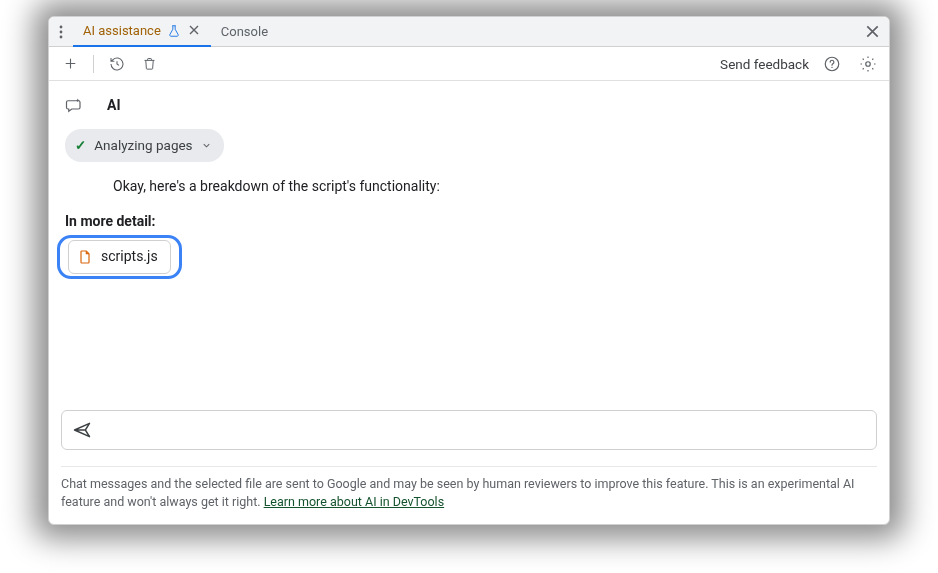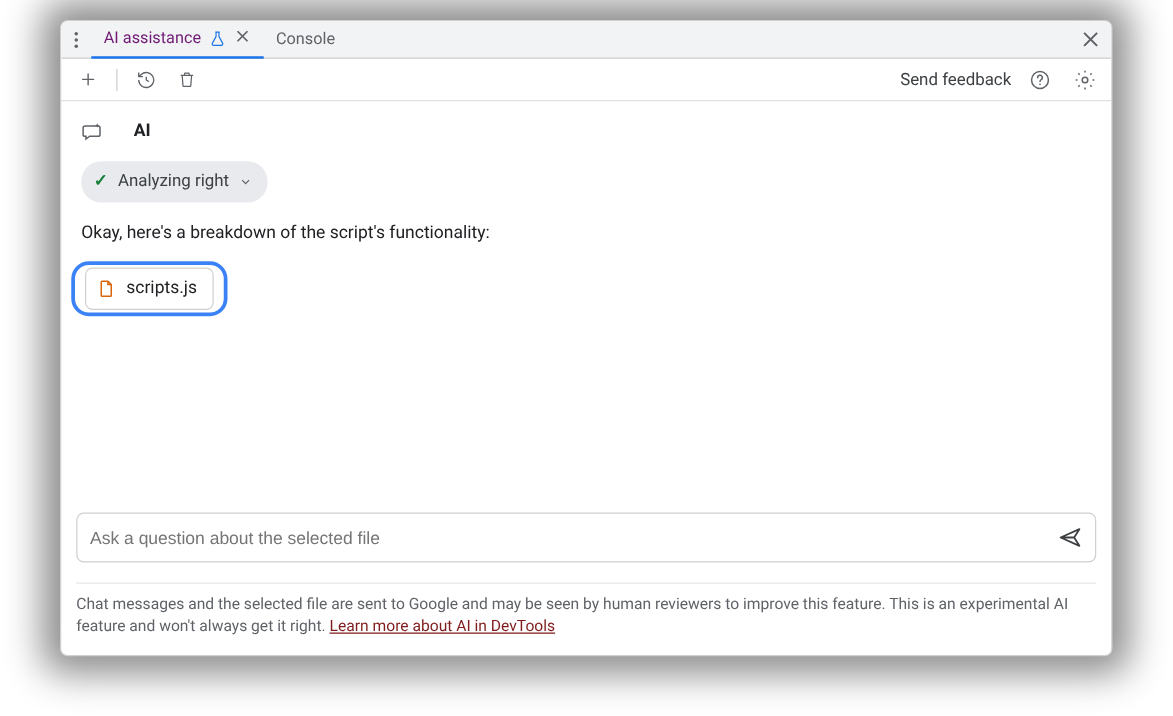--- a/index.html
+++ b/index.html
@@ -35,21 +35,21 @@
   .tabs-left { display:flex; align-items:center; flex:1; }
   .kebab {
     width:24px; display:flex; justify-content:center; align-items:center; height:30px;
     color:#5f6368;
   }
   .tab {
     display:flex; align-items:center; gap:6px; padding:0 10px; height:30px;
     cursor:pointer;
   }
   .tab.active {
-    color:#701a75;
+    color:#a16207;
     border-bottom:2px solid #1a73e8;
     background:#f1f3f4;
   }
   .tab .close-x {
     color:#5f6368; font-size:13px; padding:0 2px;
   }
   .tabs-close-right {
     width:34px; display:flex; justify-content:center; align-items:center; height:30px;
     color:#5f6368; font-size:15px;
   }
@@ -78,21 +78,21 @@
   .ai-header { display:flex; align-items:center; gap:24px; margin-bottom:12px; }
   .ai-header svg { width:18px; height:18px; }
   .ai-header .title { font-weight:700; font-size:14px; }
   .status-pill {
     display:inline-flex; align-items:center; gap:8px;
     background:#e8eaed; border-radius:16px; padding:6px 12px 6px 10px;
     font-size:13.5px; color:#3c4043; margin-bottom:14px;
   }
   .check { color:#188038; font-weight:700; }
   .chev { color:#5f6368; font-size:12px; }
-  .para { margin-bottom:14px; }
+  .para { margin-bottom:14px;margin-left:48px; }
   .heading { font-weight:700; margin-bottom:10px; }
   
   .file-chip-wrap {
     display:inline-block;
     border:3px solid #3b82f6; border-radius:14px;
     padding:2px 8px;
     margin: -2px 0 10px -8px;
   }
   .file-chip {
     display:inline-flex; align-items:center; gap:8px;
@@ -110,21 +110,21 @@
     flex:1; border:none; outline:none; font-size:14px; color:#5f6368;
     background:transparent;
   }
   .send-btn { color:#3c4043; display:flex; align-items:center; }
   
   .footer {
     padding:8px 12px 12px 12px; font-size:12.5px; color:#5f6368; line-height:1.5;
     border-top: none;
   }
   .footer .divider-top { height:1px; background:#e8e8e8; margin-bottom:8px; }
-  .footer a { color:#7f1d1d; text-decoration:underline; }
+  .footer a { color:#14532d; text-decoration:underline; }
 </style>
 </head>
 <body>
 
 <div class="shadow-wrap">
 
   <div class="tabs-bar">
     <div class="tabs-left">
       <div class="kebab">
         <svg width="4" height="14" viewBox="0 0 4 14">
@@ -197,45 +197,45 @@
     <div class="ai-header">
       <svg viewBox="0 0 24 24">
           <path fill="none" stroke="#5f6368" stroke-width="1.6" d="M4 5h14a2 2 0 0 1 2 2v7a2 2 0 0 1-2 2H9l-4 3v-3H4a2 2 0 0 1-2-2V7a2 2 0 0 1 2-2z"></path>
           <path fill="#5f6368" d="M17 2l.7 1.8L19.5 4.5 17.7 5.2 17 7l-.7-1.8L14.5 4.5l1.8-.7z"></path>
         </svg>
       <span class="title">AI</span>
     </div>
 
     <div class="status-pill">
       <span class="check">✓</span>
-      <span>Analyzing right</span>
+      <span>Analyzing pages</span>
       <svg class="chev" width="11" height="11" viewBox="0 0 24 24">
           <path fill="none" stroke="#5f6368" stroke-width="2.2" d="M6 9l6 6 6-6"></path>
         </svg>
     </div>
 
     <div class="para">Okay, here's a breakdown of the script's functionality:</div>
 
 
 
+    <div class="heading" style="margin-bottom:4px">In more detail:</div>
 
     <div class="file-chip-wrap">
       <div class="file-chip">
         <svg viewBox="0 0 24 24">
             <path fill="none" stroke="#d9650b" stroke-width="1.8" d="M7 3h7l4 4v13a1 1 0 0 1-1 1H7a1 1 0 0 1-1-1V4a1 1 0 0 1 1-1z"></path>
             <path fill="none" stroke="#d9650b" stroke-width="1.8" d="M14 3v4h4"></path>
           </svg>
         <span>scripts.js</span>
       </div>
     </div>
 
   </div>
 
   <div class="input-row">
-    <input type="text" placeholder="Ask a question about the selected file" style="">
     <div class="send-btn">
       <svg width="20" height="20" viewBox="0 0 24 24">
           <path fill="none" stroke="#3c4043" stroke-width="1.7" stroke-linejoin="round" d="M3 12l18-8-5 8 5 8z M3 12h13"></path>
         </svg>
     </div>
   </div>
 
   <div class="footer">
     <div class="divider-top"></div>
     <span>Chat messages and the selected file are sent to Google and may be seen by human reviewers to improve this feature. This is an experimental AI feature and won't always get it right. </span><a href="#">Learn more about AI in DevTools</a>

